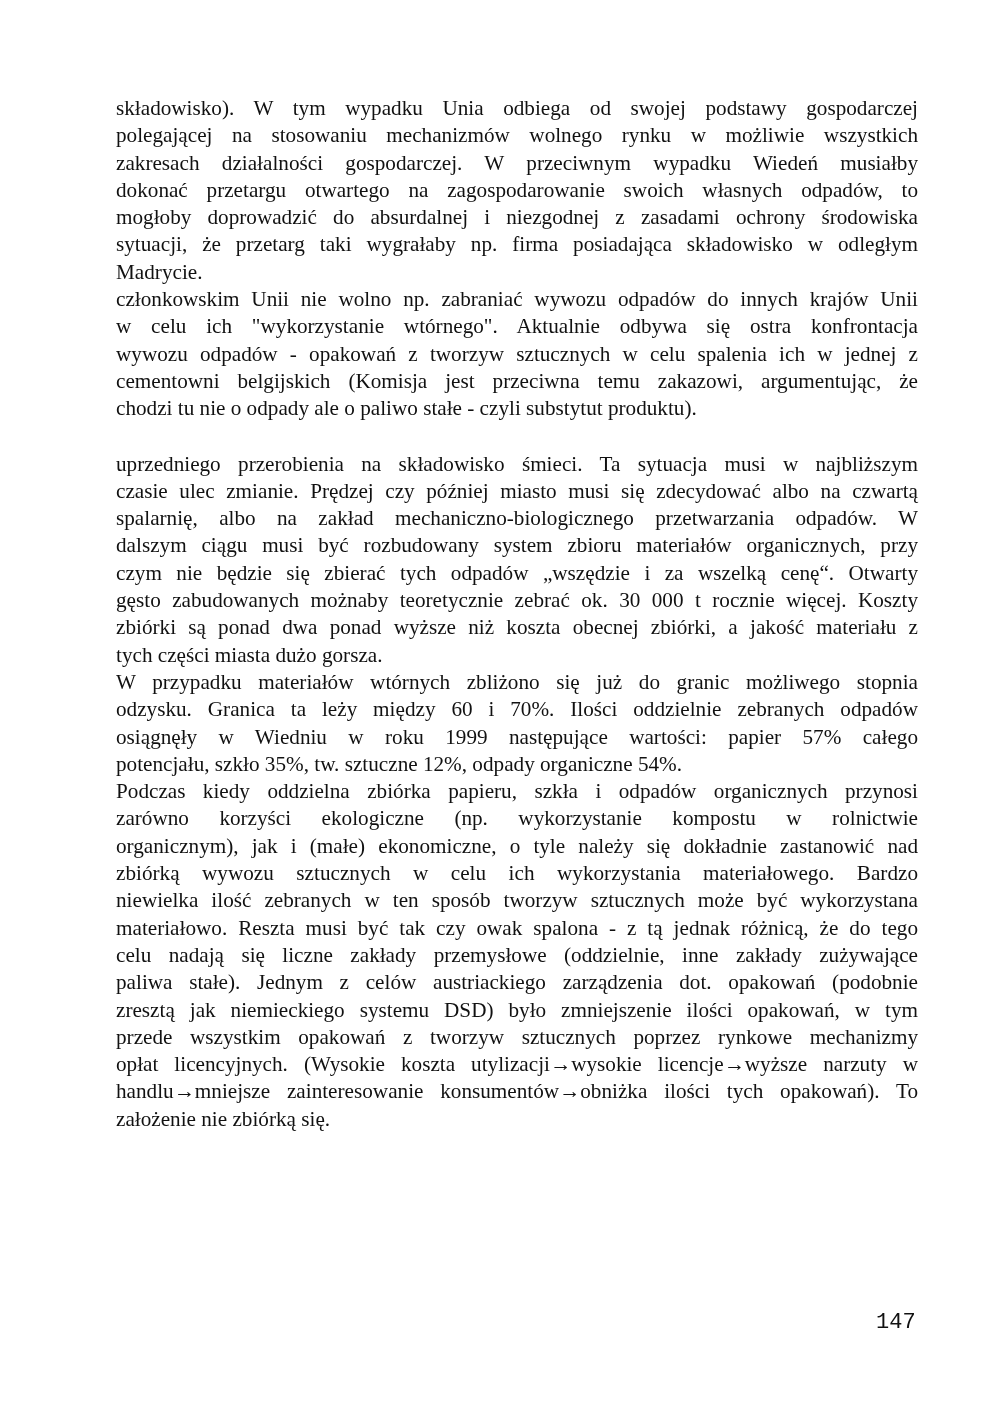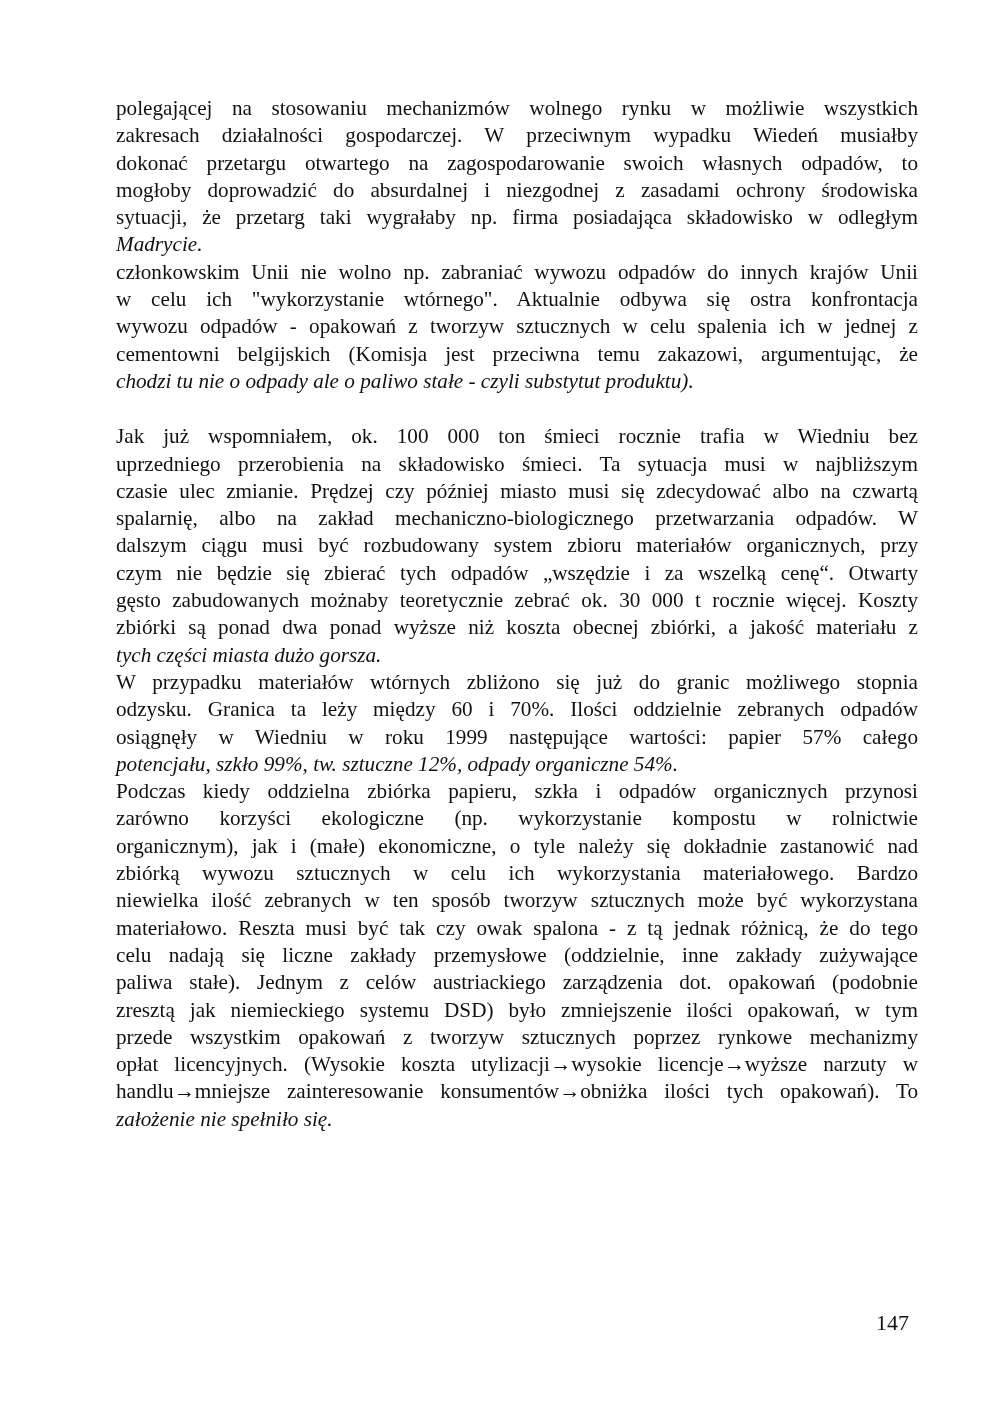--- a/index.html
+++ b/index.html
@@ -29,92 +29,91 @@
       font-size: 21.2px;
       line-height: 27.3px;
       height: 27.3px;
       white-space: nowrap;
       text-align: justify;
       text-align-last: justify;
       width: 802px;
     }
     .line.last {
       text-align-last: left;
-      font-style: italic;
     }
     .line.indent {
       padding-left: 0;
     }
     .gap {
       height: 28px;
     }
     .page-number {
       position: absolute;
       left: 876px;
       top: 1310px;
       font-size: 22px;
       line-height: 26px;
-      font-family: Liberation Serif, serif;
+      font-family: Liberation Mono, monospace;
       color: #111111;
     }
   </style>
 </head>
 <body>
 
 <div class="page">
 
   <div class="para">
+    <span class="line">składowisko). W tym wypadku Unia odbiega od swojej podstawy gospodarczej</span>
     <span class="line">polegającej na stosowaniu mechanizmów wolnego rynku w możliwie wszystkich</span>
     <span class="line">zakresach działalności gospodarczej. W przeciwnym wypadku Wiedeń musiałby</span>
     <span class="line">dokonać przetargu otwartego na zagospodarowanie swoich własnych odpadów, to</span>
     <span class="line">mogłoby doprowadzić do absurdalnej i niezgodnej z zasadami ochrony środowiska</span>
     <span class="line">sytuacji, że przetarg taki wygrałaby np. firma posiadająca składowisko w odległym</span>
     <span class="line last">Madrycie.</span>
   </div>
 
   <div class="para">
     <span class="line">członkowskim Unii nie wolno np. zabraniać wywozu odpadów do innych krajów Unii</span>
     <span class="line">w celu ich "wykorzystanie wtórnego". Aktualnie odbywa się ostra konfrontacja</span>
     <span class="line">wywozu odpadów - opakowań z tworzyw sztucznych w celu spalenia ich w jednej z</span>
     <span class="line">cementowni belgijskich (Komisja jest przeciwna temu zakazowi, argumentując, że</span>
     <span class="line last">chodzi tu nie o odpady ale o paliwo stałe - czyli substytut produktu).</span>
   </div>
 
   <div class="gap"></div>
 
   <div class="para">
-    <span class="line indent">Jak już wspomniałem, ok. 100 000 ton śmieci rocznie trafia w Wiedniu bez</span>
     <span class="line">uprzedniego przerobienia na składowisko śmieci. Ta sytuacja musi w najbliższym</span>
     <span class="line">czasie ulec zmianie. Prędzej czy później miasto musi się zdecydować albo na czwartą</span>
     <span class="line">spalarnię, albo na zakład mechaniczno-biologicznego przetwarzania odpadów. W</span>
     <span class="line">dalszym ciągu musi być rozbudowany system zbioru materiałów organicznych, przy</span>
     <span class="line">czym nie będzie się zbierać tych odpadów „wszędzie i za wszelką cenę“. Otwarty</span>
     <span class="line">gęsto zabudowanych możnaby teoretycznie zebrać ok. 30 000 t rocznie więcej. Koszty</span>
     <span class="line">zbiórki są ponad dwa ponad wyższe niż koszta obecnej zbiórki, a jakość materiału z</span>
     <span class="line last">tych części miasta dużo gorsza.</span>
   </div>
 
   <div class="para">
     <span class="line indent">W przypadku materiałów wtórnych zbliżono się już do granic możliwego stopnia</span>
     <span class="line">odzysku. Granica ta leży między 60 i 70%. Ilości oddzielnie zebranych odpadów</span>
     <span class="line">osiągnęły w Wiedniu w roku 1999 następujące wartości: papier 57% całego</span>
-    <span class="line last">potencjału, szkło 99%, tw. sztuczne 12%, odpady organiczne 54%.</span>
+    <span class="line last">potencjału, szkło 35%, tw. sztuczne 12%, odpady organiczne 54%.</span>
   </div>
 
   <div class="para">
     <span class="line indent">Podczas kiedy oddzielna zbiórka papieru, szkła i odpadów organicznych przynosi</span>
     <span class="line">zarówno korzyści ekologiczne (np. wykorzystanie kompostu w rolnictwie</span>
     <span class="line">organicznym), jak i (małe) ekonomiczne, o tyle należy się dokładnie zastanowić nad</span>
     <span class="line">zbiórką wywozu sztucznych w celu ich wykorzystania materiałowego. Bardzo</span>
     <span class="line">niewielka ilość zebranych w ten sposób tworzyw sztucznych może być wykorzystana</span>
     <span class="line">materiałowo. Reszta musi być tak czy owak spalona - z tą jednak różnicą, że do tego</span>
     <span class="line">celu nadają się liczne zakłady przemysłowe (oddzielnie, inne zakłady zużywające</span>
     <span class="line">paliwa stałe). Jednym z celów austriackiego zarządzenia dot. opakowań (podobnie</span>
     <span class="line">zresztą jak niemieckiego systemu DSD) było zmniejszenie ilości opakowań, w tym</span>
     <span class="line">przede wszystkim opakowań z tworzyw sztucznych poprzez rynkowe mechanizmy</span>
     <span class="line">opłat licencyjnych. (Wysokie koszta utylizacji→wysokie licencje→wyższe narzuty w</span>
     <span class="line">handlu→mniejsze zainteresowanie konsumentów→obniżka ilości tych opakowań). To</span>
-    <span class="line last">założenie nie spełniło się.</span>
+    <span class="line last">założenie nie zbiórką się.</span>
   </div>
 
 </div>
 
 <div class="page-number">147</div>
 
 </body></html>

